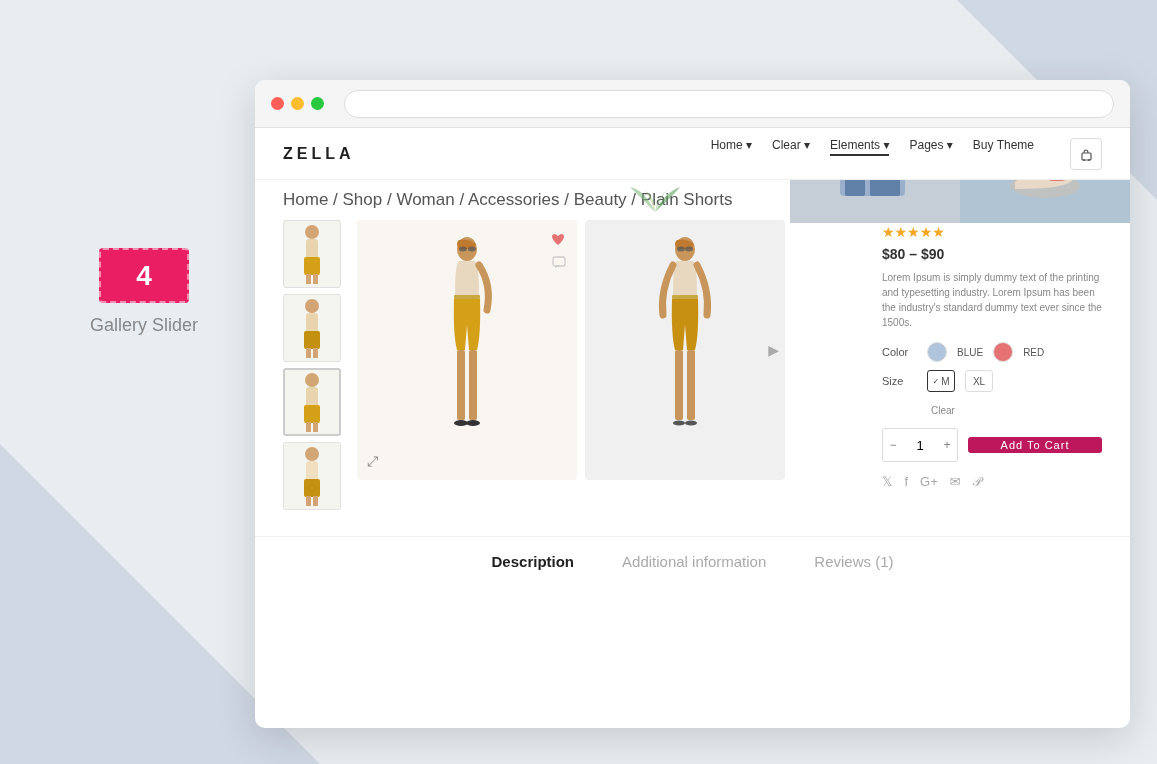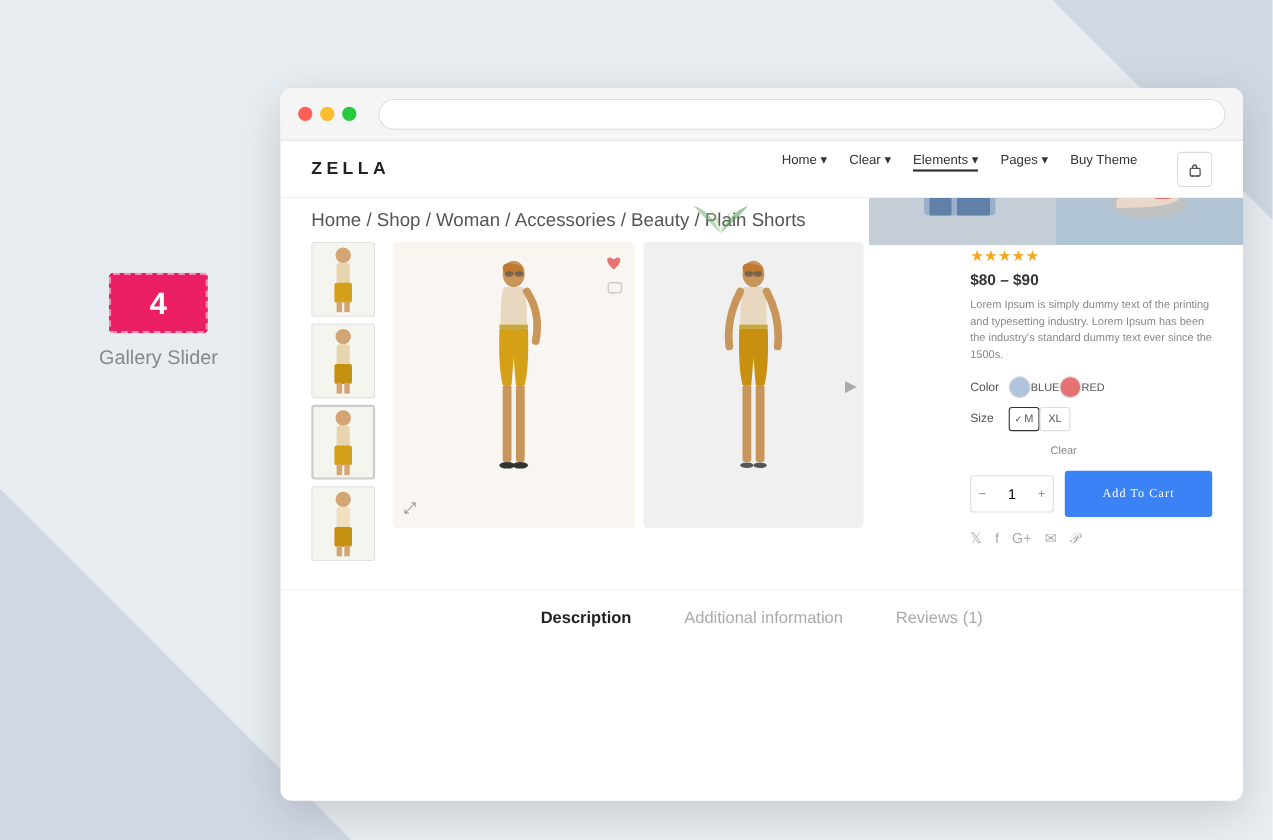--- a/index.html
+++ b/index.html
@@ -284,20 +284,21 @@
     }
     .description {
       font-size: 10px;
       color: #888;
       line-height: 1.5;
       margin-bottom: 12px;
     }
     .option-row {
       display: flex;
       align-items: center;
+      gap: 10px;
       margin-bottom: 8px;
     }
     .option-label {
       font-size: 11px;
       color: #555;
       width: 35px;
     }
     .color-swatch {
       width: 20px;
       height: 20px;
@@ -365,29 +366,28 @@
       border: none;
       cursor: pointer;
       color: #888;
       font-size: 12px;
       display: flex;
       align-items: center;
       justify-content: center;
     }
     .add-to-cart {
       flex: 1;
-      height: 42px;
-      background: #3b82f6;
+      height: 16px;
+      background: #be185d;
       color: #fff;
       border: none;
       border-radius: 3px;
       font-size: 11px;
       cursor: pointer;
       letter-spacing: 1px;
-      font-family: Liberation Serif, serif;
     }
 
     
     .social-row {
       display: flex;
       gap: 12px;
       margin-top: 4px;
     }
     .social-icon {
       font-size: 13px;
@@ -648,21 +648,21 @@
           <span class="color-name">BLUE</span>
           <div class="color-swatch" style="background:#e57373;"></div>
           <span class="color-name">RED</span>
         </div>
 
         <div class="option-row">
           <span class="option-label">Size</span>
           <div class="size-option selected">M</div>
           <div class="size-option">XL</div>
         </div>
-        <div style="margin-left:69px; margin-bottom:8px;">
+        <div style="margin-left:45px; margin-bottom:8px;">
           <span class="clear-link">Clear</span>
         </div>
 
         <div class="qty-add-row">
           <div class="qty-input">
             <button class="qty-btn">−</button>
             <span class="qty-val">1</span>
             <button class="qty-btn">+</button>
           </div>
           <button class="add-to-cart">Add To Cart</button>

